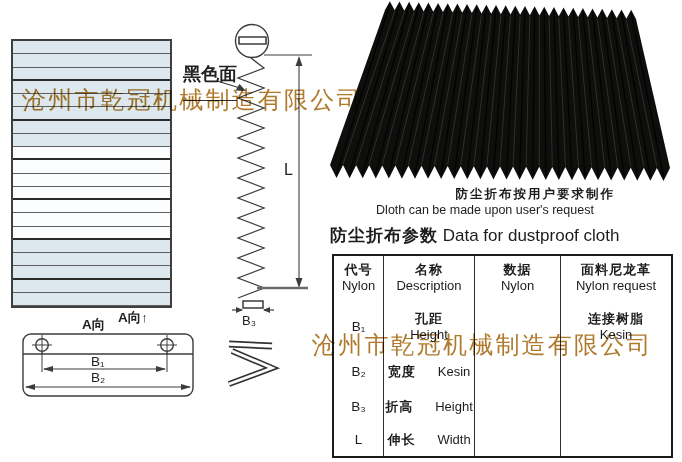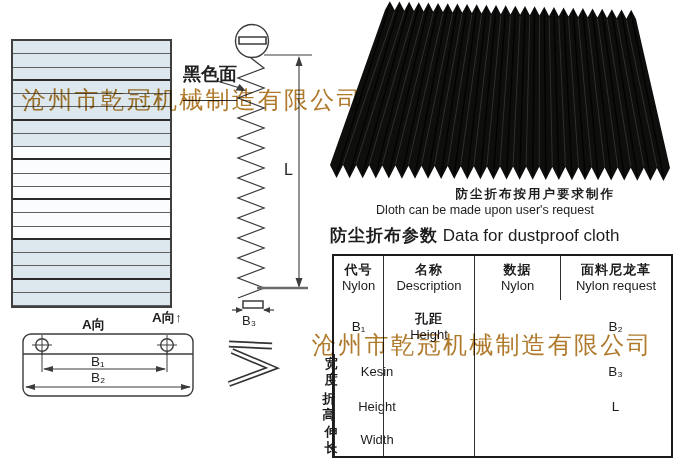--- a/index.html
+++ b/index.html
@@ -24,21 +24,21 @@
     color:#a16207;mix-blend-mode:multiply;opacity:.85;z-index:6;pointer-events:none;
   }
   #wm1{left:22px;top:84px;}
   #wm2{left:312px;top:329px;}
   
   .dlabel{font-size:13.5px;font-weight:bold;color:#222;z-index:2;}
   #black-surface-label{left:183px;top:62px;font-size:18px;border-bottom:1.5px solid #333;padding-bottom:14px;}
   #l-label{left:284px;top:161px;font-weight:normal;font-size:16px;}
   #b3-label{left:242px;top:313px;font-weight:normal;font-size:13px;}
   #av-label-1{left:82px;top:316px;}
-  #av-label-2{left:118px;top:309px;margin-left:34px;}
+  #av-label-2{left:118px;top:309px;}
   #b1-label{left:91px;top:354px;font-weight:normal;}
   #b2-label{left:91px;top:370px;font-weight:normal;}
   .up-arrow{font-weight:normal;font-size:13px;}
   
   #caption-cn{left:355px;top:186px;width:260px;text-align:right;font-size:12.5px;font-weight:bold;letter-spacing:2px;z-index:4;}
   #caption-en{left:355px;top:203px;width:260px;text-align:center;font-size:12.5px;z-index:4;}
   
   #section-title{left:330px;top:224px;z-index:4;font-size:17px;}
   #section-title .cn{font-weight:bold;letter-spacing:1px;}
   #section-title .en{font-weight:normal;}
@@ -242,20 +242,24 @@
       <span class="cn">面料尼龙革</span>
       <span class="en">Nylon request</span>
     </div>
 
     <div class="tc first code-cell">B₁</div>
     <div class="tc">
       <span class="cn">孔距</span>
       <span class="en">Height</span>
     </div>
     <div class="tc"></div>
+    <div class="tc">
+      <span class="cn">连接树脂</span>
+      <span class="en">Kesin</span>
+    </div>
 
     <div class="tc first code-cell">B₂</div>
     <div class="tc inline">
       <span class="cn">宽度</span>
       <span class="en">Kesin</span>
     </div>
     <div class="tc"></div>
     <div class="tc"></div>
 
     <div class="tc first code-cell">B₃</div>

